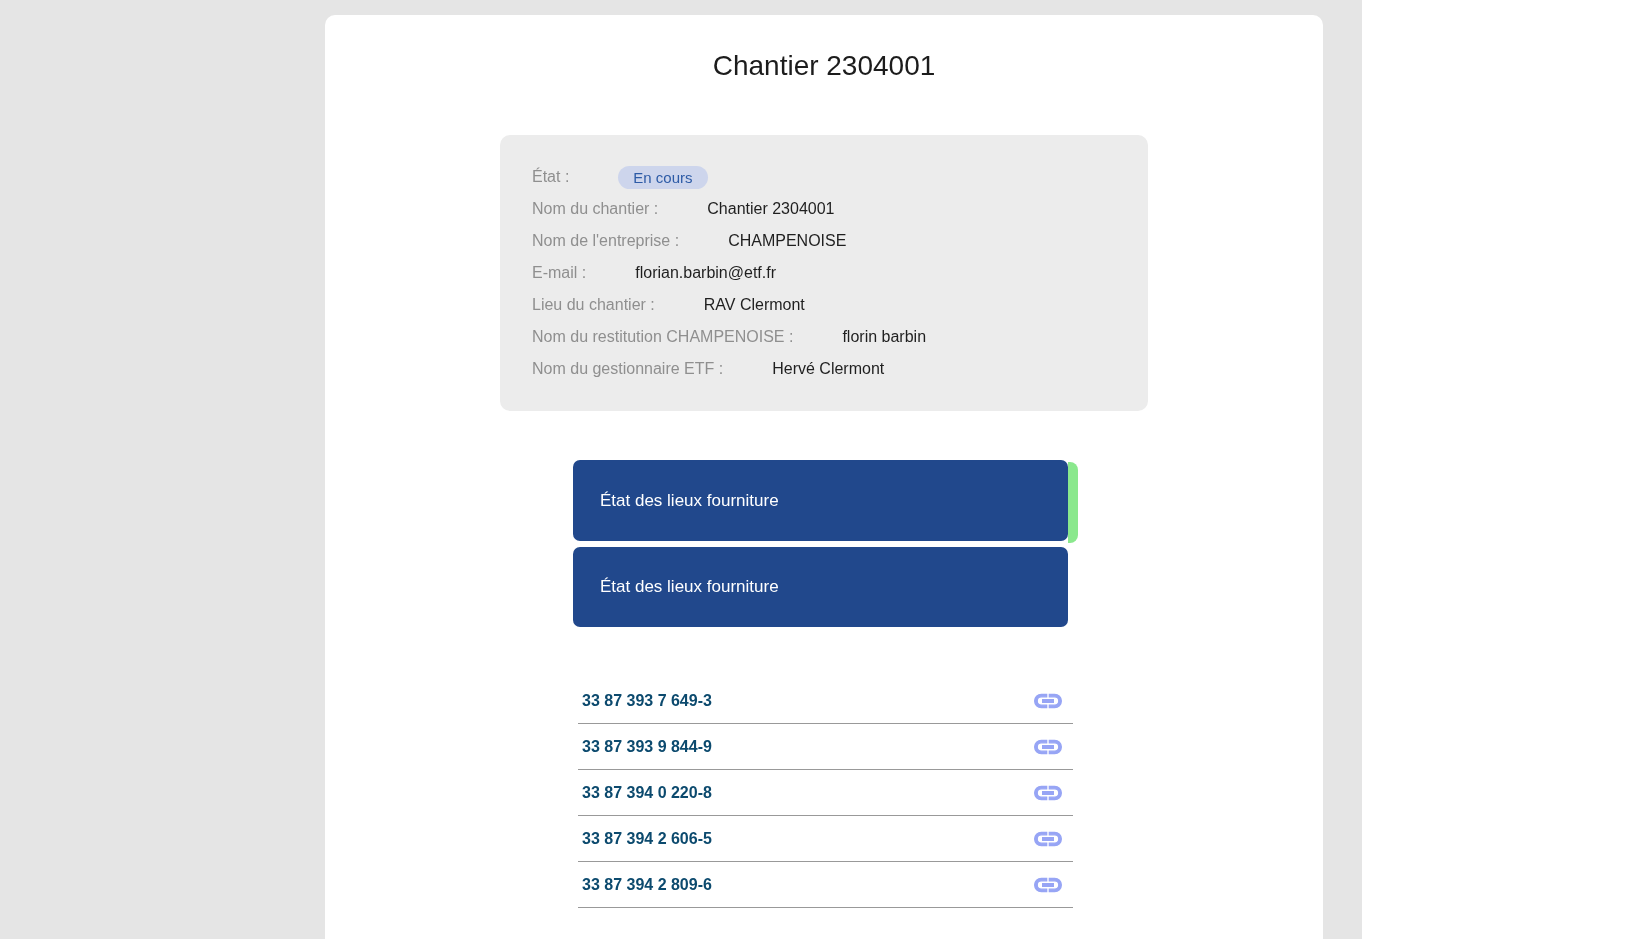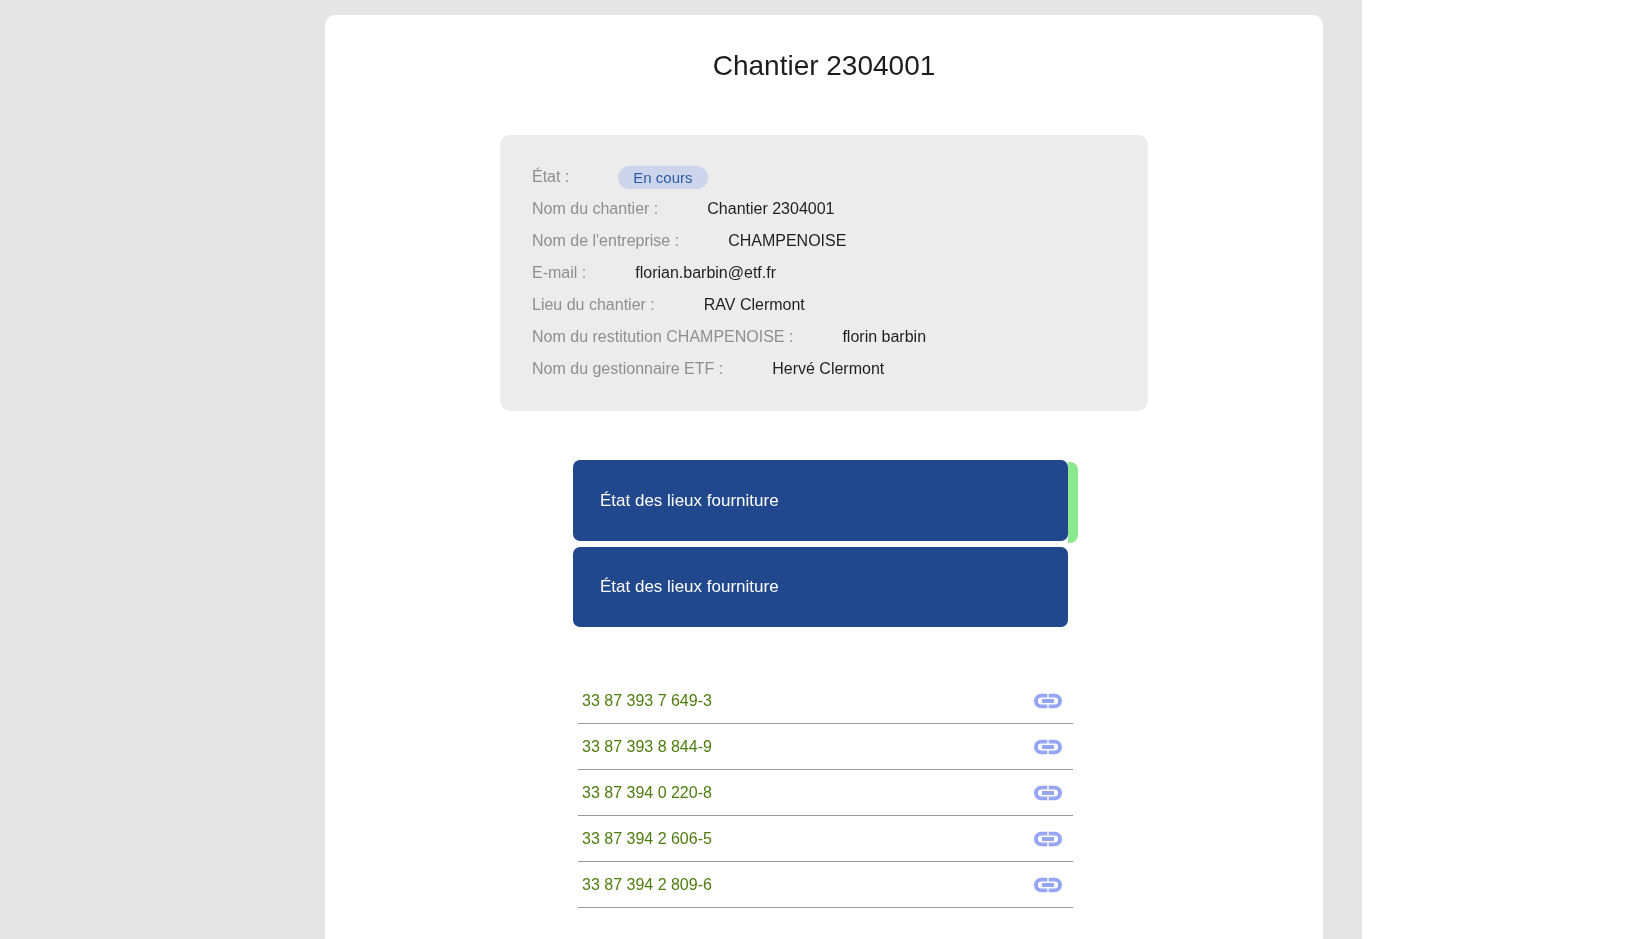--- a/index.html
+++ b/index.html
@@ -119,22 +119,22 @@
   .wagon-row {
     display: flex;
     align-items: center;
     justify-content: space-between;
     height: 46px;
     border-bottom: 1px solid var(--divider, #999999);
   }
 
   .wagon-number {
     font-size: 16px;
-    font-weight: 400;
-    color: #4d7c0f;
+    font-weight: 700;
+    color: #0c4a6e;
     padding-left: 4px;
   }
 
   .link-button {
     display: flex;
     align-items: center;
     background: none;
     border: none;
     padding: 0 9px 0 0;
     cursor: pointer;
@@ -203,21 +203,21 @@
         <li class="wagon-row">
           <span class="wagon-number">33 87 393 7 649-3</span>
           <button class="link-button">
             <svg width="32" height="32" viewBox="0 0 24 24" fill="var(--link-icon, #97a5f5)" stroke="var(--link-icon, #97a5f5)" stroke-width="1">
               <path d="M3.9 12c0-1.71 1.39-3.1 3.1-3.1h4V7H7c-2.76 0-5 2.24-5 5s2.24 5 5 5h4v-1.9H7c-1.71 0-3.1-1.39-3.1-3.1zM8 13h8v-2H8v2zm9-6h-4v1.9h4c1.71 0 3.1 1.39 3.1 3.1s-1.39 3.1-3.1 3.1h-4V17h4c2.76 0 5-2.24 5-5s-2.24-5-5-5z"></path>
             </svg>
           </button>
         </li>
 
         <li class="wagon-row">
-          <span class="wagon-number">33 87 393 8 844-9</span>
+          <span class="wagon-number">33 87 393 9 844-9</span>
           <button class="link-button">
             <svg width="32" height="32" viewBox="0 0 24 24" fill="var(--link-icon, #97a5f5)" stroke="var(--link-icon, #97a5f5)" stroke-width="1">
               <path d="M3.9 12c0-1.71 1.39-3.1 3.1-3.1h4V7H7c-2.76 0-5 2.24-5 5s2.24 5 5 5h4v-1.9H7c-1.71 0-3.1-1.39-3.1-3.1zM8 13h8v-2H8v2zm9-6h-4v1.9h4c1.71 0 3.1 1.39 3.1 3.1s-1.39 3.1-3.1 3.1h-4V17h4c2.76 0 5-2.24 5-5s-2.24-5-5-5z"></path>
             </svg>
           </button>
         </li>
 
         <li class="wagon-row">
           <span class="wagon-number">33 87 394 0 220-8</span>
           <button class="link-button">

